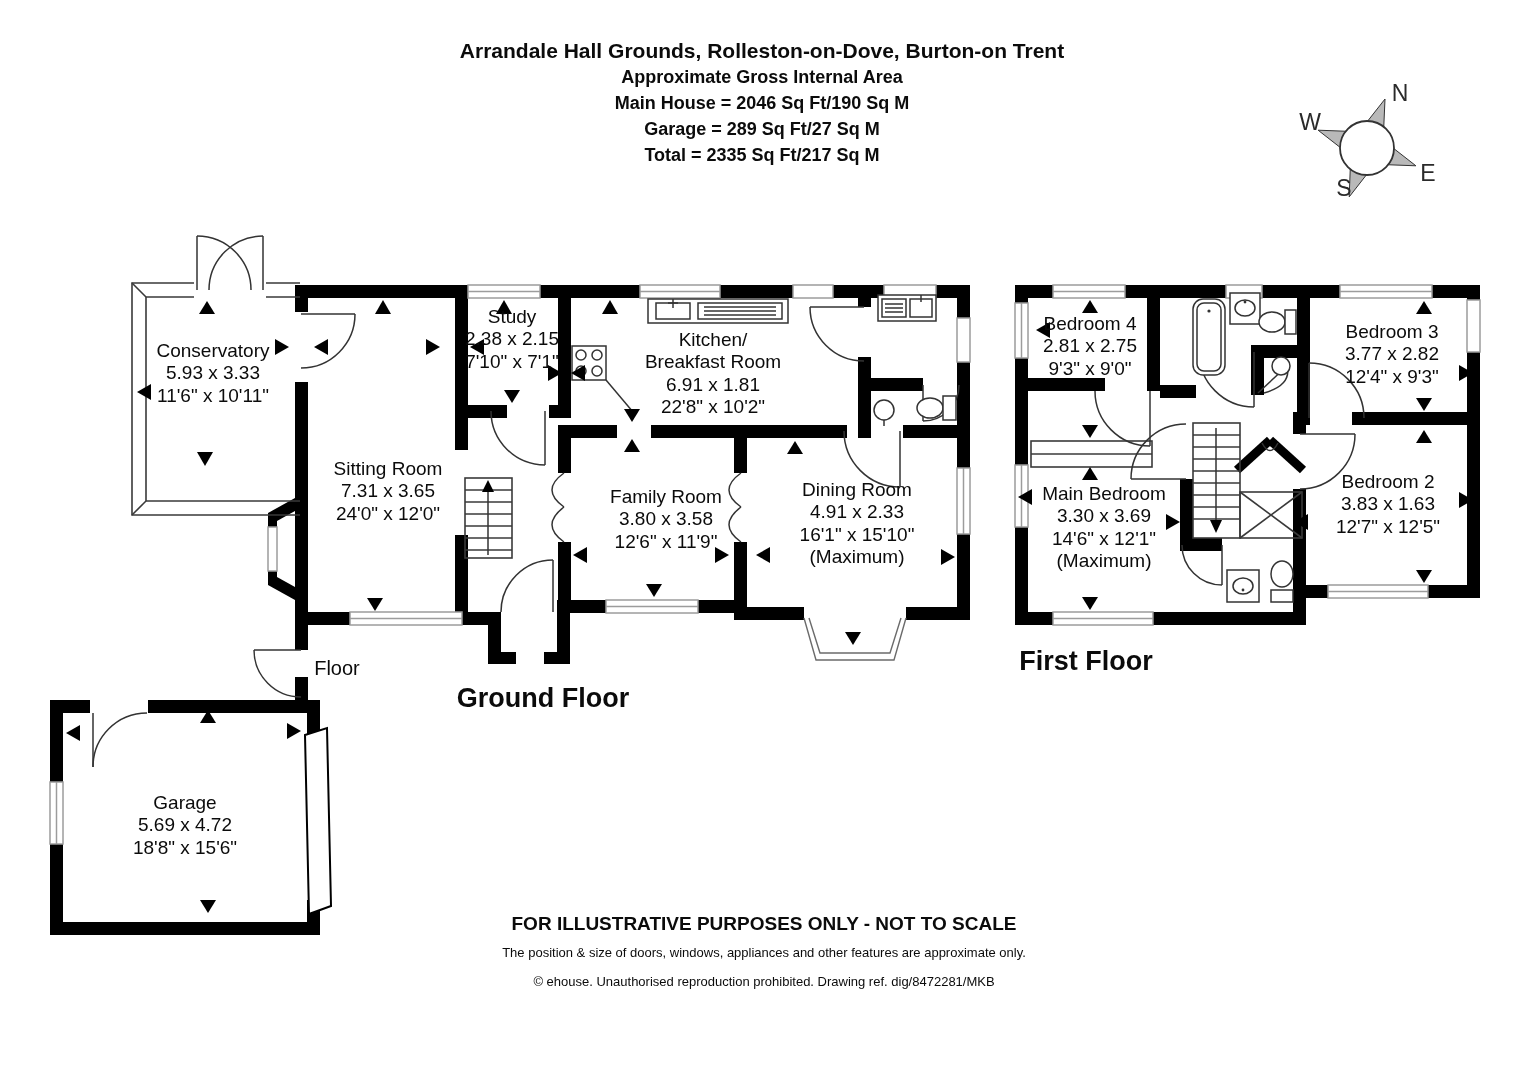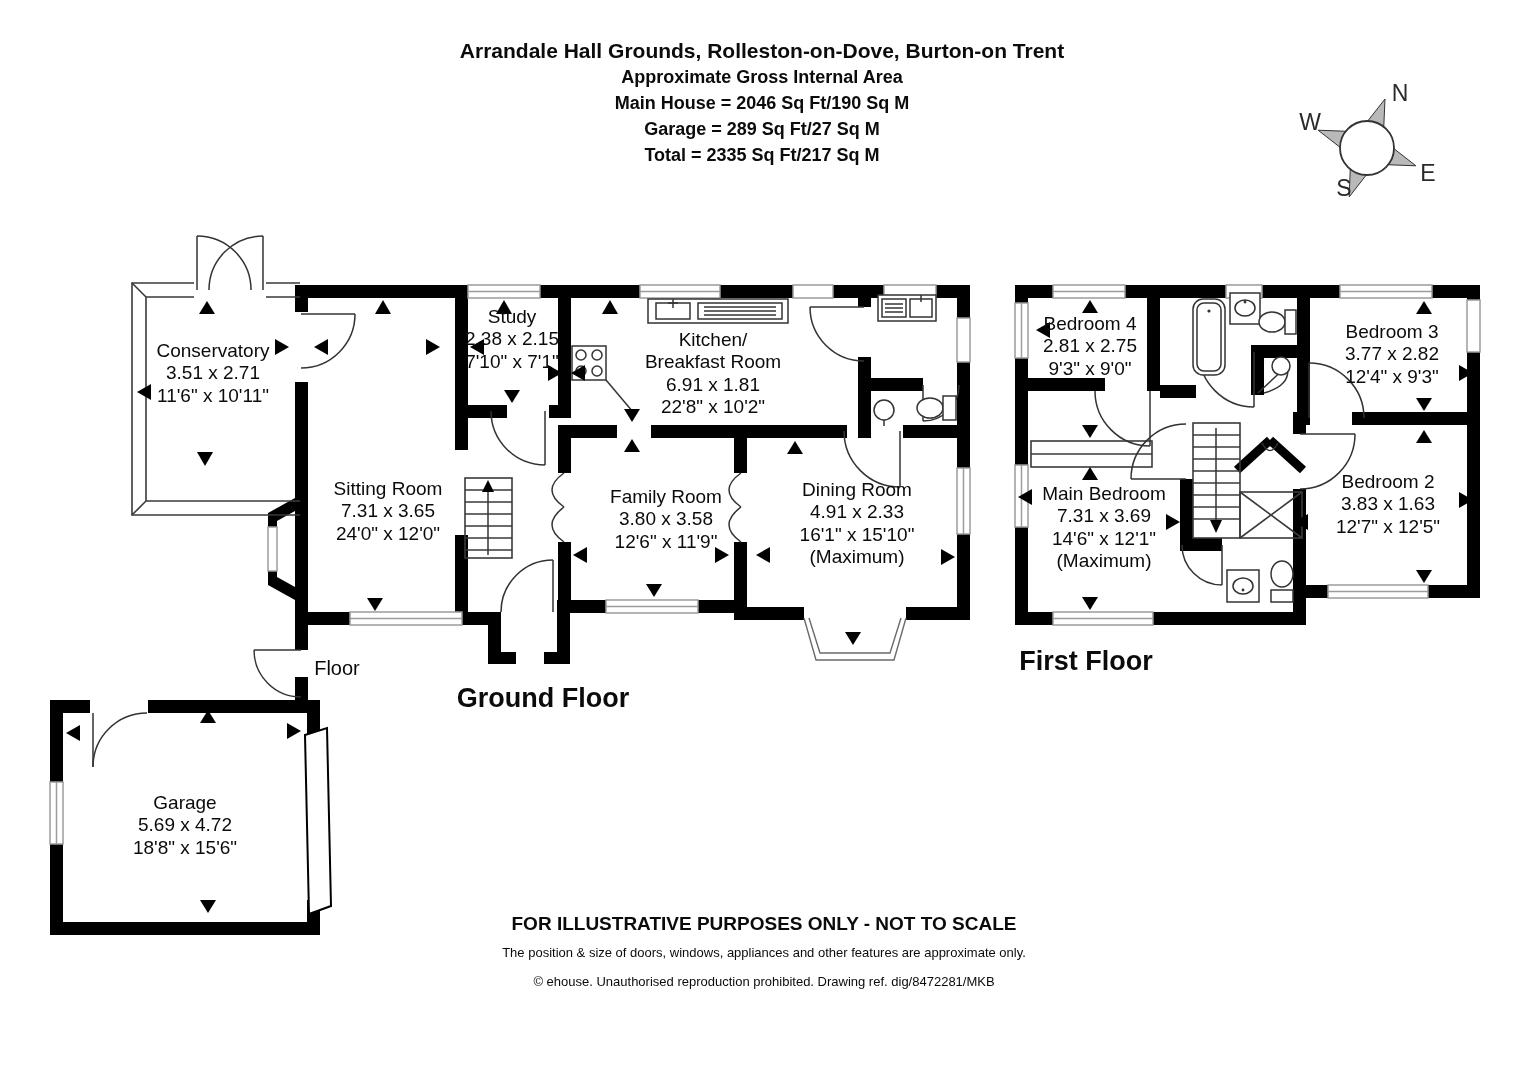--- a/index.html
+++ b/index.html
@@ -392,24 +392,24 @@
   </svg>
 
   <div class="txt title-1" style="left:762px;top:51px;">Arrandale Hall Grounds, Rolleston-on-Dove, Burton-on Trent</div>
   <div class="txt title-n" style="left:762px;top:77px;">Approximate Gross Internal Area</div>
   <div class="txt title-n" style="left:762px;top:103px;">Main House = 2046 Sq Ft/190 Sq M</div>
   <div class="txt title-n" style="left:762px;top:129px;">Garage = 289 Sq Ft/27 Sq M</div>
   <div class="txt title-n" style="left:762px;top:155px;">Total = 2335 Sq Ft/217 Sq M</div>
 
   <div class="txt room-label" style="left:213px;top:374px;">
     <div>Conservatory</div>
-    <div>3.51 x 2.71</div>
+    <div>5.93 x 3.33</div>
     <div>11'6" x 10'11"</div>
   </div>
-  <div class="txt room-label" style="left:388px;top:492px;margin-top:20px;">
+  <div class="txt room-label" style="left:388px;top:492px;">
     <div>Sitting Room</div>
     <div>7.31 x 3.65</div>
     <div>24'0" x 12'0"</div>
   </div>
   <div class="txt room-label" style="left:512px;top:340px;">
     <div>Study</div>
     <div>2.38 x 2.15</div>
     <div>7'10" x 7'1"</div>
   </div>
   <div class="txt room-label" style="left:713px;top:374px;">
@@ -441,21 +441,21 @@
     <div>2.81 x 2.75</div>
     <div>9'3" x 9'0"</div>
   </div>
   <div class="txt room-label" style="left:1392px;top:355px;">
     <div>Bedroom 3</div>
     <div>3.77 x 2.82</div>
     <div>12'4" x 9'3"</div>
   </div>
   <div class="txt room-label" style="left:1104px;top:528px;">
     <div>Main Bedroom</div>
-    <div>7.31 x 3.69</div>
+    <div>3.30 x 3.69</div>
     <div>14'6" x 12'1"</div>
     <div>(Maximum)</div>
   </div>
   <div class="txt room-label" style="left:1388px;top:505px;">
     <div>Bedroom 2</div>
     <div>3.83 x 1.63</div>
     <div>12'7" x 12'5"</div>
   </div>
 
   <div class="txt floor-label" style="left:543px;top:698px;">Ground Floor</div>

